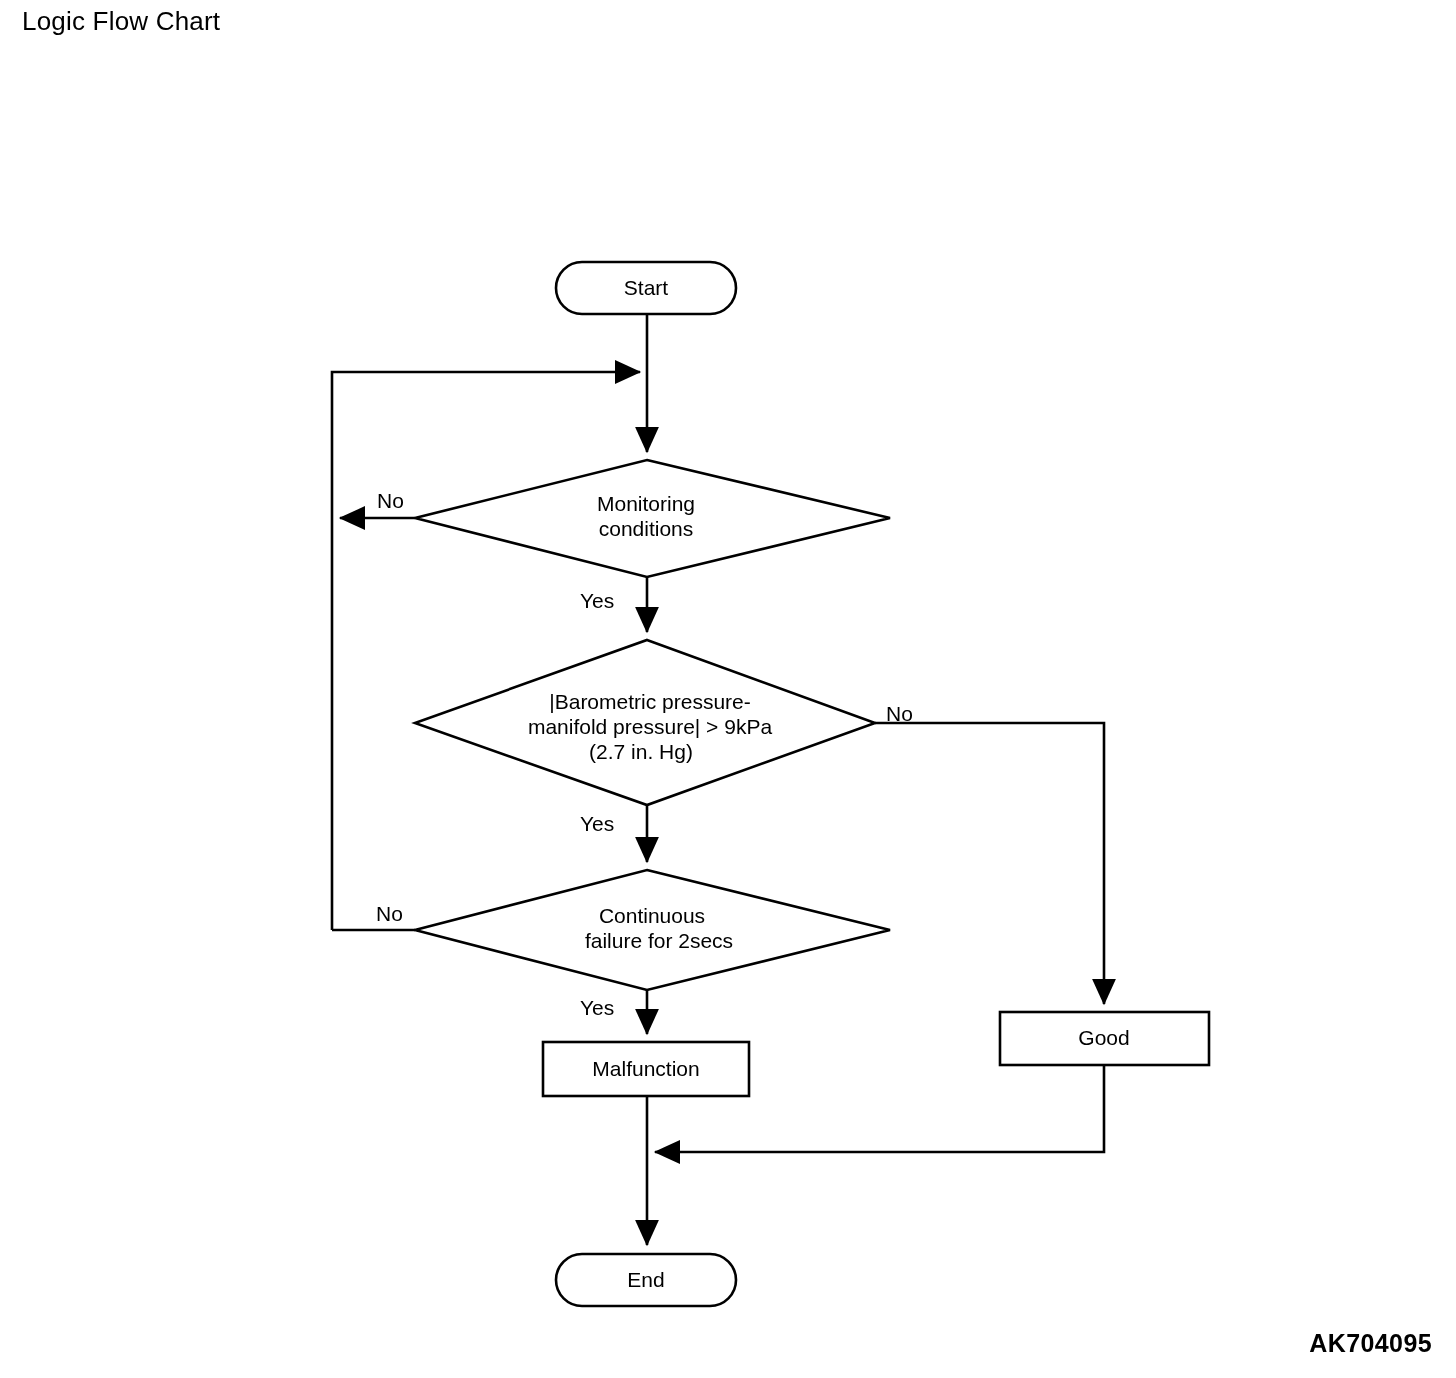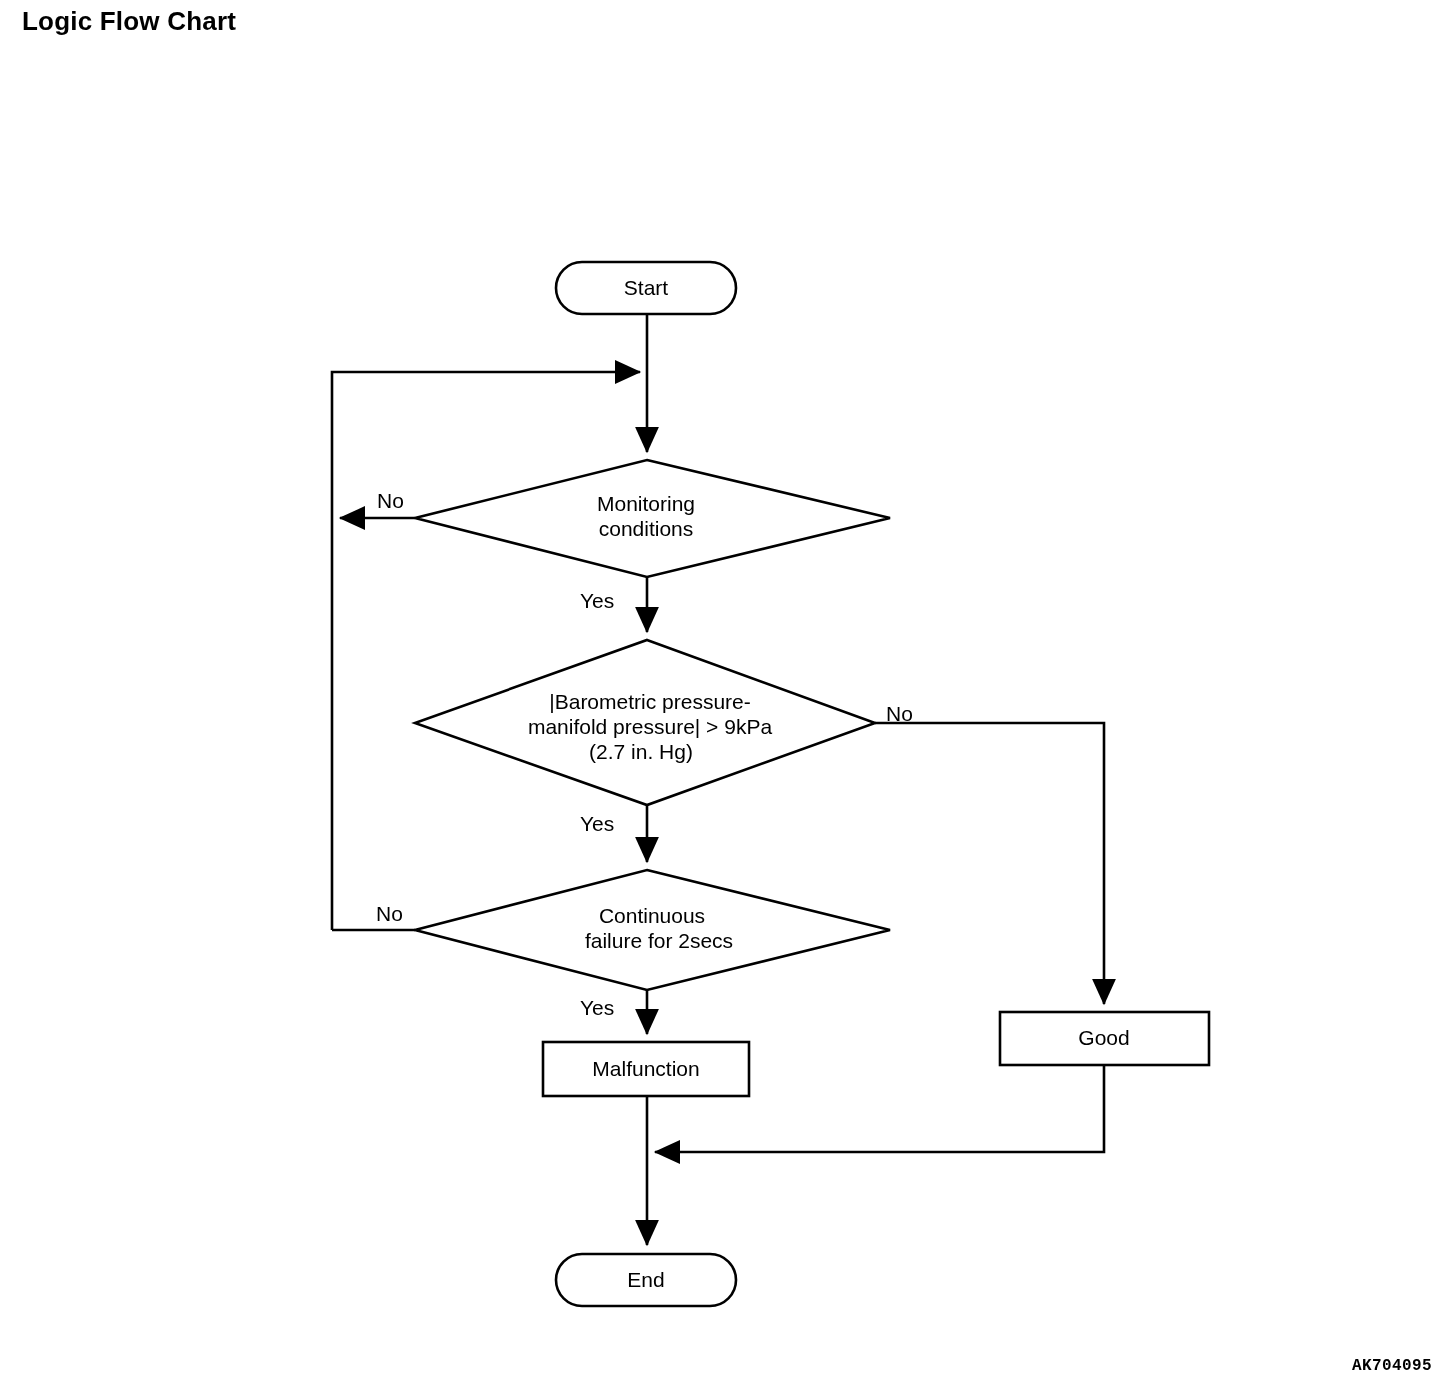--- a/index.html
+++ b/index.html
@@ -13,32 +13,31 @@
     position: relative;
     font-family: "Liberation Sans", sans-serif;
     color: #000000;
     overflow: hidden;
   }
   #page-title {
     position: absolute;
     left: 22px;
     top: 6px;
     font-size: 26px;
-    font-weight: bold;
+    font-weight: normal;
     letter-spacing: 0.2px;
     white-space: nowrap;
   }
   #ref-code {
     position: absolute;
     right: 24px;
-    top: 1357px;
-    font-size: 16px;
+    top: 1329px;
+    font-size: 25px;
     font-weight: bold;
     letter-spacing: 0.4px;
-    font-family: Liberation Mono, monospace;
   }
   #flow-svg {
     position: absolute;
     left: 0;
     top: 0;
   }
   .node-shape {
     fill: #ffffff;
     stroke: #000000;
     stroke-width: 2.6;

